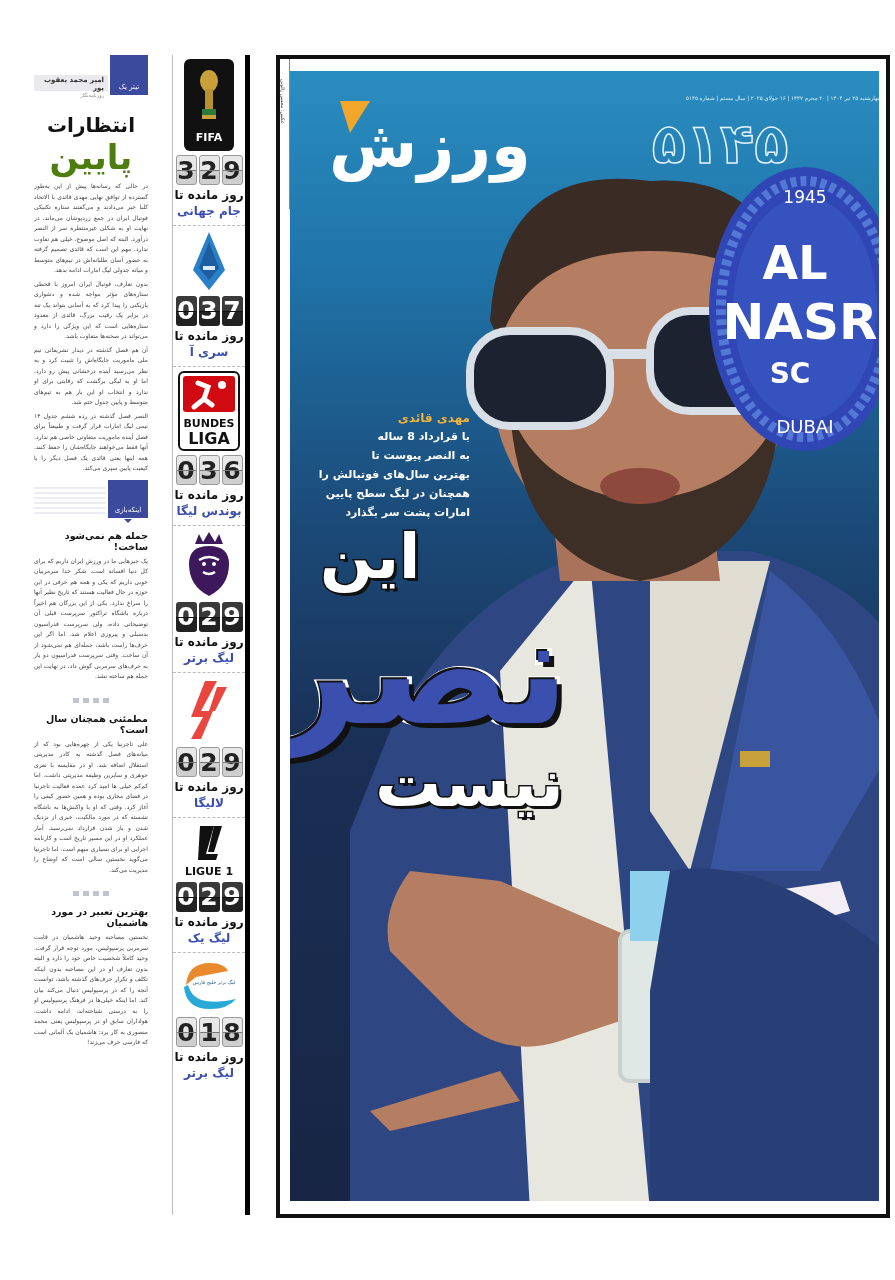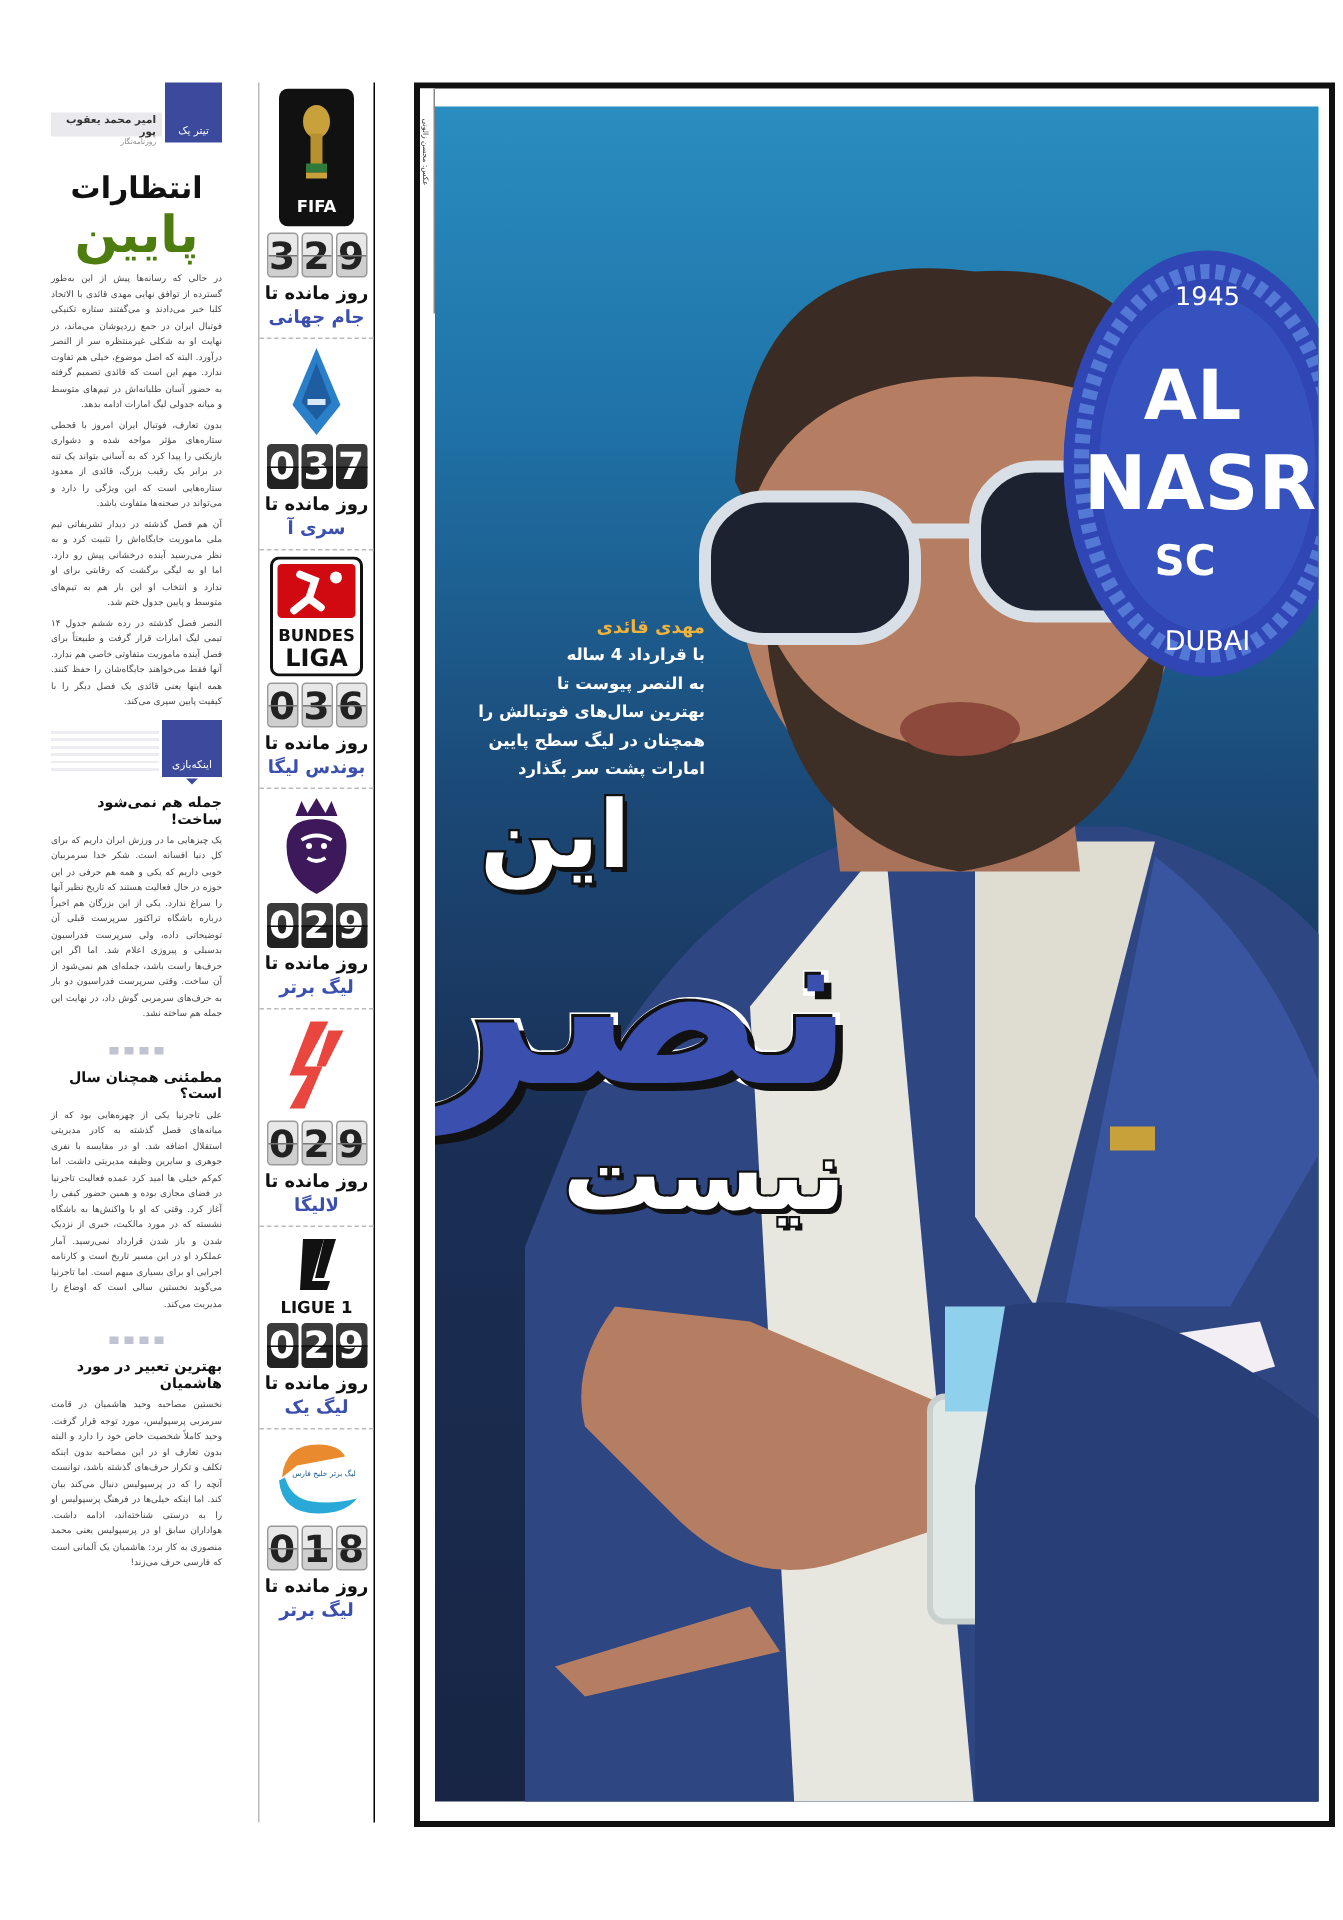--- a/index.html
+++ b/index.html
@@ -21,21 +21,21 @@
   .nokte-lines { position: absolute; left: 0; right: 42px; top: 4px; height: 30px;
      background: repeating-linear-gradient(#fff 0 3px, #ececf2 3px 5px); }
   .nokte-tag { position: absolute; right: 0; top: 0; width: 40px; height: 38px; background: #3b4a9c; color: #fff; font-size: 7px; display: flex; align-items: flex-end; justify-content: center; padding-bottom: 4px; }
   .nokte-tag::after { content: ""; position: absolute; bottom: -5px; left: 16px; border: 4px solid transparent; border-top-color: #3b4a9c; border-bottom: 0; }
   .sub-title { font-size: 9.5px; font-weight: bold; color: #111; margin: 6px 0 3px; }
   .dots-sep { text-align: center; margin: 6px 0 2px; }
   .dots-sep span { display: inline-block; width: 6px; height: 5px; background: #bfc3d2; margin: 0 2px; }
 
   
   .count-col { position: absolute; left: 172px; top: 55px; width: 78px; height: 1160px;
-     border-left: 1px solid #bbb; border-right: 1px solid #000000; }
+     border-left: 1px solid #bbb; border-right: 5px solid #000000; }
   .league { position: relative; text-align: center; padding-top: 4px; }
   .league + .league { border-top: 1px dashed #bbb; }
   .logo { margin: 0 auto; display: block; }
   .digits { display: flex; justify-content: center; gap: 2px; margin: 4px 0 3px; }
   .digit { width: 21px; height: 30px; background: linear-gradient(#3a3a3a 0 50%, #222 50% 100%); color: #fff;
      font-family: "DejaVu Sans", sans-serif; font-weight: bold; font-size: 25px; line-height: 30px; text-align: center;
      border-radius: 3px; position: relative; }
   .digit::after { content: ""; position: absolute; left: 0; right: 0; top: 50%; height: 1px; background: #111; }
   .digits.light .digit { background: linear-gradient(#e8e8e8 0 50%, #cfcfcf 50% 100%); color: #222; border: 1px solid #999; }
   .digits.light .digit::after { background: #777; }
@@ -253,35 +253,45 @@
 
       <path d="M60 760 Q30 800 40 840 L100 900 Q150 950 210 930 L300 900 L290 830 Q220 800 150 770 Z" fill="#b57e62"></path>
       <path d="M20 1000 L150 960 L170 990 L40 1020 Z" fill="#b57e62"></path>
 
       <rect x="270" y="820" width="60" height="150" rx="10" fill="#dfe8e5" stroke="#c9d1cf" stroke-width="4"></rect>
       <rect x="280" y="760" width="40" height="70" fill="#8fd0ec"></rect>
 
       <path d="M320 760 Q420 740 560 860 L560 1100 L300 1100 L300 880 Z" fill="#283e76"></path>
     </svg>
 
+    <div class="masthead">
+      <svg class="mast-logo" viewBox="0 0 220 90">
+        <path d="M20 8 L50 8 L30 40 Z" fill="#f2a72b"></path>
+        <text x="110" y="74" font-family="DejaVu Sans, sans-serif" font-weight="bold" font-size="64" fill="#ffffff" text-anchor="middle" direction="rtl">ورزش</text>
+      </svg>
+      <div class="issue-line">چهارشنبه ۲۵ تیر ۱۴۰۴ | ۲۰ محرم ۱۴۴۷ | ۱۶ جولای ۲۰۲۵ | سال بیستم | شماره ۵۱۴۵</div>
+      <svg class="mast-number" viewBox="0 0 330 60">
+        <text x="165" y="52" font-family="DejaVu Sans, sans-serif" font-weight="bold" font-size="56" fill="none" stroke="#e6f4ff" stroke-width="1.5" text-anchor="middle" letter-spacing="10">۵۱۴۵</text>
+      </svg>
+    </div>
 
     <svg class="badge" viewBox="0 0 180 295">
       <ellipse cx="100" cy="148" rx="96" ry="142" fill="#2f46b4"></ellipse>
       <ellipse cx="100" cy="148" rx="84" ry="128" fill="none" stroke="#5478d6" stroke-width="10" stroke-dasharray="6 4"></ellipse>
       <ellipse cx="100" cy="148" rx="72" ry="112" fill="#3652bf"></ellipse>
       <text x="100" y="42" font-family="DejaVu Sans, sans-serif" font-size="17" fill="#fff" text-anchor="middle">1945</text>
       <text x="90" y="118" font-family="DejaVu Sans, sans-serif" font-weight="bold" font-size="46" fill="#fff" text-anchor="middle">AL</text>
       <text x="95" y="178" font-family="DejaVu Sans, sans-serif" font-weight="bold" font-size="50" fill="#fff" text-anchor="middle">NASR</text>
       <text x="85" y="222" font-family="DejaVu Sans, sans-serif" font-weight="bold" font-size="28" fill="#fff" text-anchor="middle">SC</text>
       <text x="100" y="272" font-family="DejaVu Sans, sans-serif" font-size="18" fill="#fff" text-anchor="middle">DUBAI</text>
     </svg>
 
     <div class="kicker">
       <div class="kicker-name">مهدی قائدی</div>
-      <div class="kicker-line">با قرارداد 4 ساله</div>
+      <div class="kicker-line">با قرارداد 8 ساله</div>
       <div class="kicker-line">به النصر پیوست تا</div>
       <div class="kicker-line">بهترین سال‌های فوتبالش را</div>
       <div class="kicker-line">همچنان در لیگ سطح پایین</div>
       <div class="kicker-line">امارات پشت سر بگذارد</div>
     </div>
 
     <div class="hl hl-in">این</div>
     <div class="hl hl-nasr">نصر</div>
     <div class="hl hl-nist">نیست</div>
   </div>

